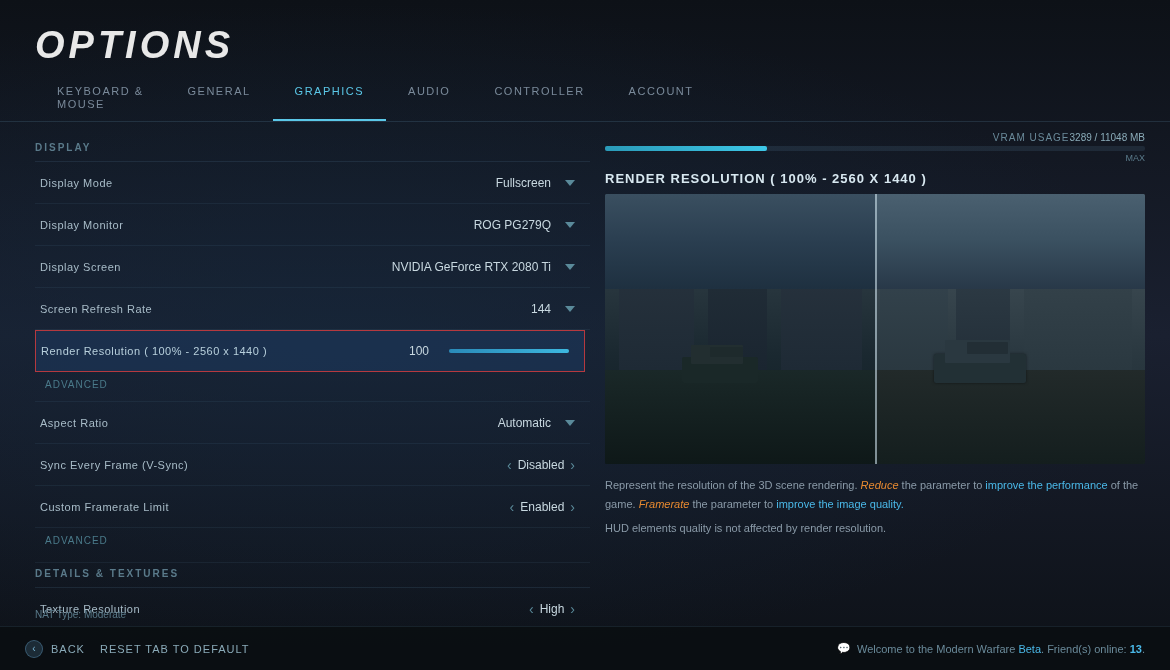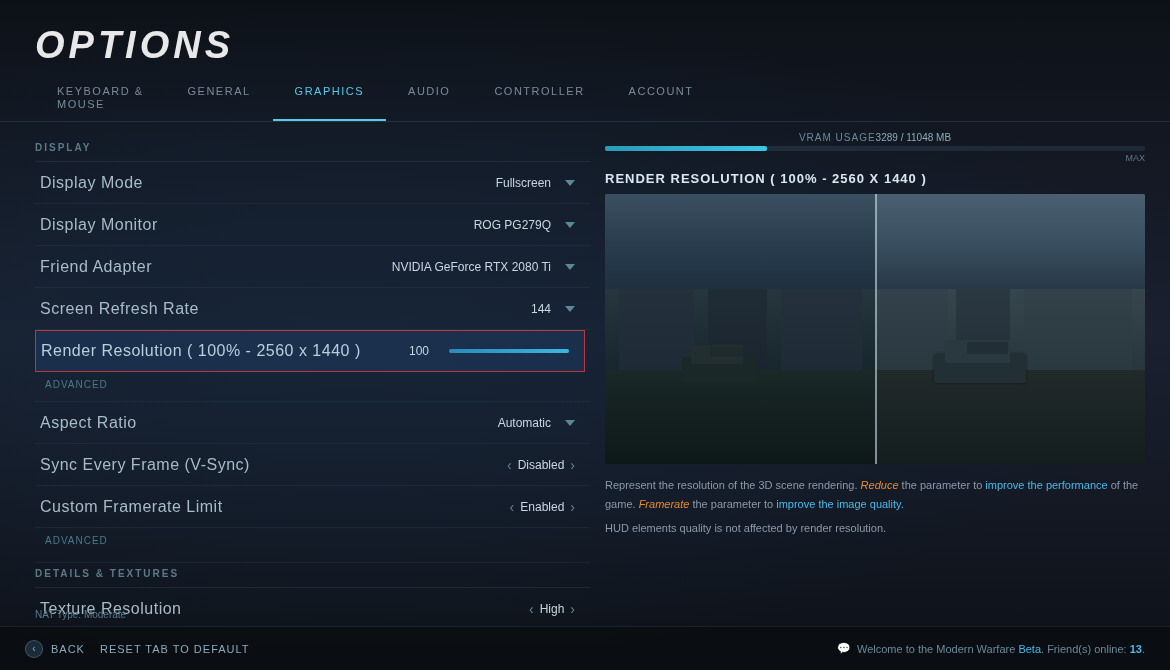--- a/index.html
+++ b/index.html
@@ -118,21 +118,21 @@
       transition: background 0.15s;
     }
 
     .setting-row.highlighted {
       background: rgba(30,60,100,0.5);
       border: 1px solid rgba(220,60,60,0.8);
       margin-right: 5px;
     }
 
     .setting-label {
-      font-size: 16px;
+      font-size: 11px;
       color: #a8bcc8;
       letter-spacing: 0.5px;
     }
 
     .setting-value {
       font-size: 12px;
       color: #c8d8e0;
       display: flex;
       align-items: center;
       gap: 6px;
@@ -196,21 +196,21 @@
       display: flex;
       flex-direction: column;
     }
 
     .vram-bar-section {
       margin-bottom: 8px;
     }
 
     .vram-label-row {
       display: flex;
-      justify-content: center;
+      justify-content: flex-end;
       align-items: center;
       margin-bottom: 3px;
     }
 
     .vram-label {
       font-size: 10px;
       color: #6a8a9a;
       letter-spacing: 1px;
       text-transform: uppercase;
     }
@@ -435,21 +435,21 @@
 
         <div class="setting-row">
           <span class="setting-label">Display Monitor</span>
           <span class="setting-value">
             <span>ROG PG279Q</span>
             <span class="chevron-down"></span>
           </span>
         </div>
 
         <div class="setting-row">
-          <span class="setting-label">Friend Adapter</span>
+          <span class="setting-label">Display Screen</span>
           <span class="setting-value">
             <span>NVIDIA GeForce RTX 2080 Ti</span>
             <span class="chevron-down"></span>
           </span>
         </div>
 
         <div class="setting-row">
           <span class="setting-label">Screen Refresh Rate</span>
           <span class="setting-value">
             <span>144</span>

